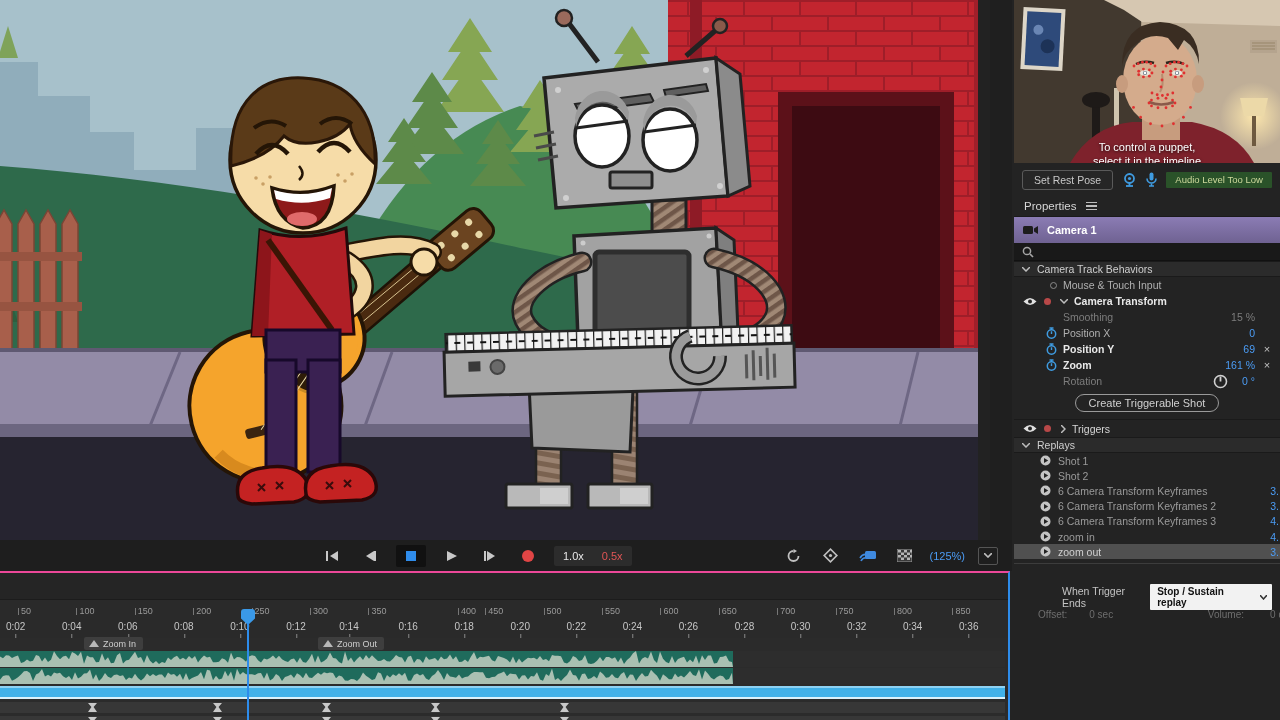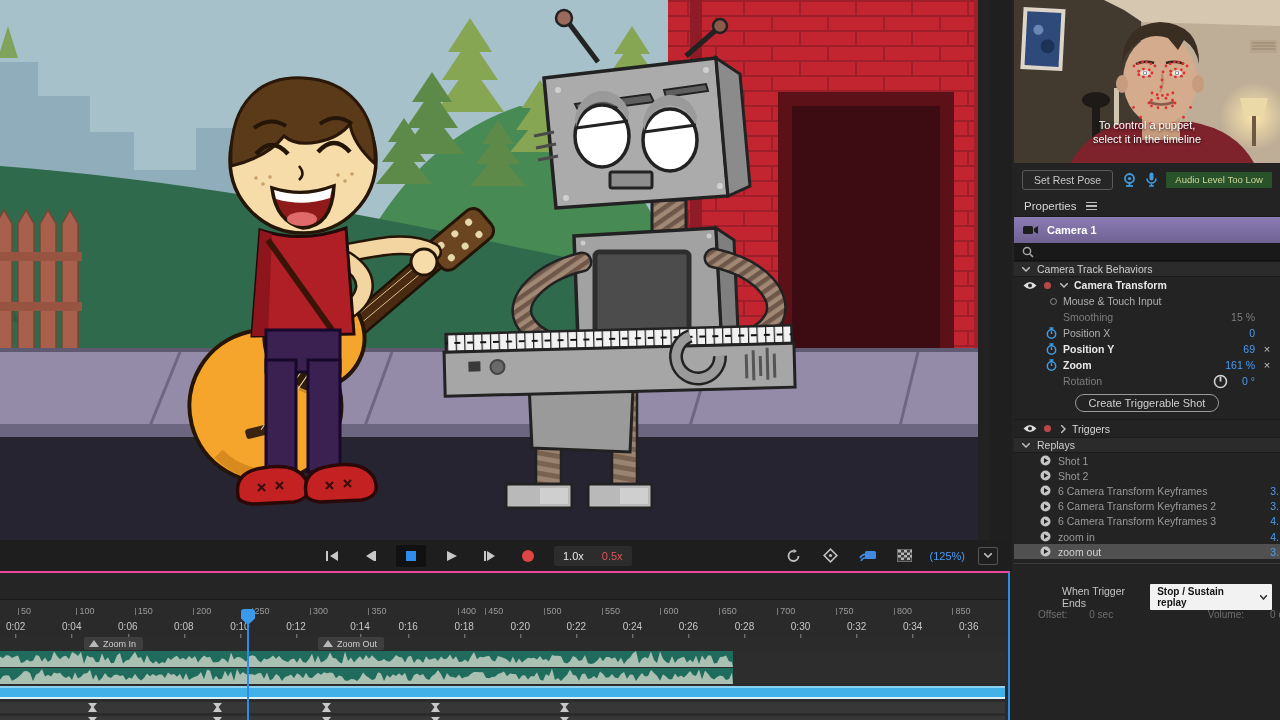--- a/index.html
+++ b/index.html
@@ -49,21 +49,21 @@
   .kfrow { position:relative; height:11px; margin-top:3px; background:#373737; }
   .kf { position:absolute; top:1px; width:9px; height:9px; background:#c9c9c9;
         clip-path:polygon(0 0,100% 0,62% 45%,100% 100%,0 100%,38% 45%); }
   .playhead-line { position:absolute; top:50px; width:2px; height:99px; background:#2d8ceb; }
   .playhead-cap { position:absolute; top:36px; width:14px; height:16px; background:#3a99e8;
                   border-radius:3px 3px 0 0; clip-path:polygon(0 0,100% 0,100% 60%,50% 100%,0 60%); }
 
   
   .rpanel { position:absolute; left:1014px; top:0; width:266px; height:720px; background:#232323; overflow:hidden; }
   .webcam { position:relative; width:266px; height:163px; background:#3f3833; overflow:hidden; }
-  .overlay-txt { position:absolute; left:0; right:0; top:118px; text-align:center; color:#fff;
+  .overlay-txt { position:absolute; left:0; right:0; top:140px; text-align:center; color:#fff;
                  font-size:11px; line-height:14px; text-shadow:0 1px 3px rgba(0,0,0,.8); }
   .cambar { display:flex; align-items:center; height:33px; padding:0 8px; gap:9px; background:#232323; }
   .btn-rest { border:1px solid #5a5a5a; border-radius:3px; color:#c8c8c8; font-size:10.5px;
               padding:3px 11px; background:#262626; }
   .meter { flex:1; height:16px; background:#2a5229; display:flex; align-items:center; justify-content:center;
            font-size:9.5px; color:#cdd89c; border-radius:1px; }
   .props-head { display:flex; align-items:center; gap:10px; height:21px; padding:0 10px;
                 color:#d6d6d6; font-size:11.5px; border-bottom:1px solid #1a1a1a; }
   .burger { display:inline-flex; flex-direction:column; gap:2px; }
   .burger span { width:11px; height:1.5px; background:#bdbdbd; }
@@ -423,21 +423,21 @@
         <div class="ftick" style="left: 777.2px;"><i></i>700</div>
         <div class="ftick" style="left: 835.6px;"><i></i>750</div>
         <div class="ftick" style="left: 894px;"><i></i>800</div>
         <div class="ftick" style="left: 952.4px;"><i></i>850</div>
         <div class="stick" style="left: 15.664px;">0:02<i></i></div>
         <div class="stick" style="left: 71.728px;">0:04<i></i></div>
         <div class="stick" style="left: 127.792px;">0:06<i></i></div>
         <div class="stick" style="left: 183.856px;">0:08<i></i></div>
         <div class="stick" style="left: 239.92px;">0:10<i></i></div>
         <div class="stick" style="left: 295.984px;">0:12<i></i></div>
-        <div class="stick" style="left: 360px;">0:14<i></i></div>
+        <div class="stick" style="left: 349px;">0:14<i></i></div>
         <div class="stick" style="left: 408.112px;">0:16<i></i></div>
         <div class="stick" style="left: 464.176px;">0:18<i></i></div>
         <div class="stick" style="left: 520.24px;">0:20<i></i></div>
         <div class="stick" style="left: 576.304px;">0:22<i></i></div>
         <div class="stick" style="left: 632.368px;">0:24<i></i></div>
         <div class="stick" style="left: 688.432px;">0:26<i></i></div>
         <div class="stick" style="left: 744.496px;">0:28<i></i></div>
         <div class="stick" style="left: 800.56px;">0:30<i></i></div>
         <div class="stick" style="left: 856.624px;">0:32<i></i></div>
         <div class="stick" style="left: 912.688px;">0:34<i></i></div>
@@ -642,38 +642,38 @@
     </div>
 
     <div class="sechead">
       <svg width="8" height="5">
           <path d="M0,0 L4,4 L8,0" fill="none" stroke="#bdbdbd" stroke-width="1.5"></path>
         </svg>
       <span>Camera Track Behaviors</span>
     </div>
 
     <div class="prow">
+      <span class="ind"></span>
+        <span class="ind"></span>
+      <span class="ring"></span>
+      <span class="lbl">Mouse &amp; Touch Input</span>
+    </div>
+
+    <div class="prow">
       <span class="icon" style="width:16px">
         <svg width="14" height="9" viewBox="0 0 14 9">
             <path d="M0.5,4.5 Q7,-2.5 13.5,4.5 Q7,11.5 0.5,4.5 Z" fill="#e0e0e0"></path>
             <circle cx="7" cy="4.5" r="2" fill="#232323"></circle>
           </svg>
       </span>
       <span class="dot-red" style="margin-left:6px"></span>
       <svg width="8" height="5" style="margin-left:9px">
           <path d="M0,0 L4,4 L8,0" fill="none" stroke="#bdbdbd" stroke-width="1.5"></path>
         </svg>
       <span class="lbl bold">Camera Transform</span>
-    </div>
-
-    <div class="prow">
-      <span class="ind"></span>
-        <span class="ind"></span>
-      <span class="ring"></span>
-      <span class="lbl">Mouse &amp; Touch Input</span>
     </div>
 
     <div class="prow">
       <span class="ind"></span>
         <span class="ind"></span>
         <span style="width:7px"></span>
       <span class="lbl dim">Smoothing</span>
       <span class="valdim">15 %</span>
       <span class="xbtn"></span>
     </div>

